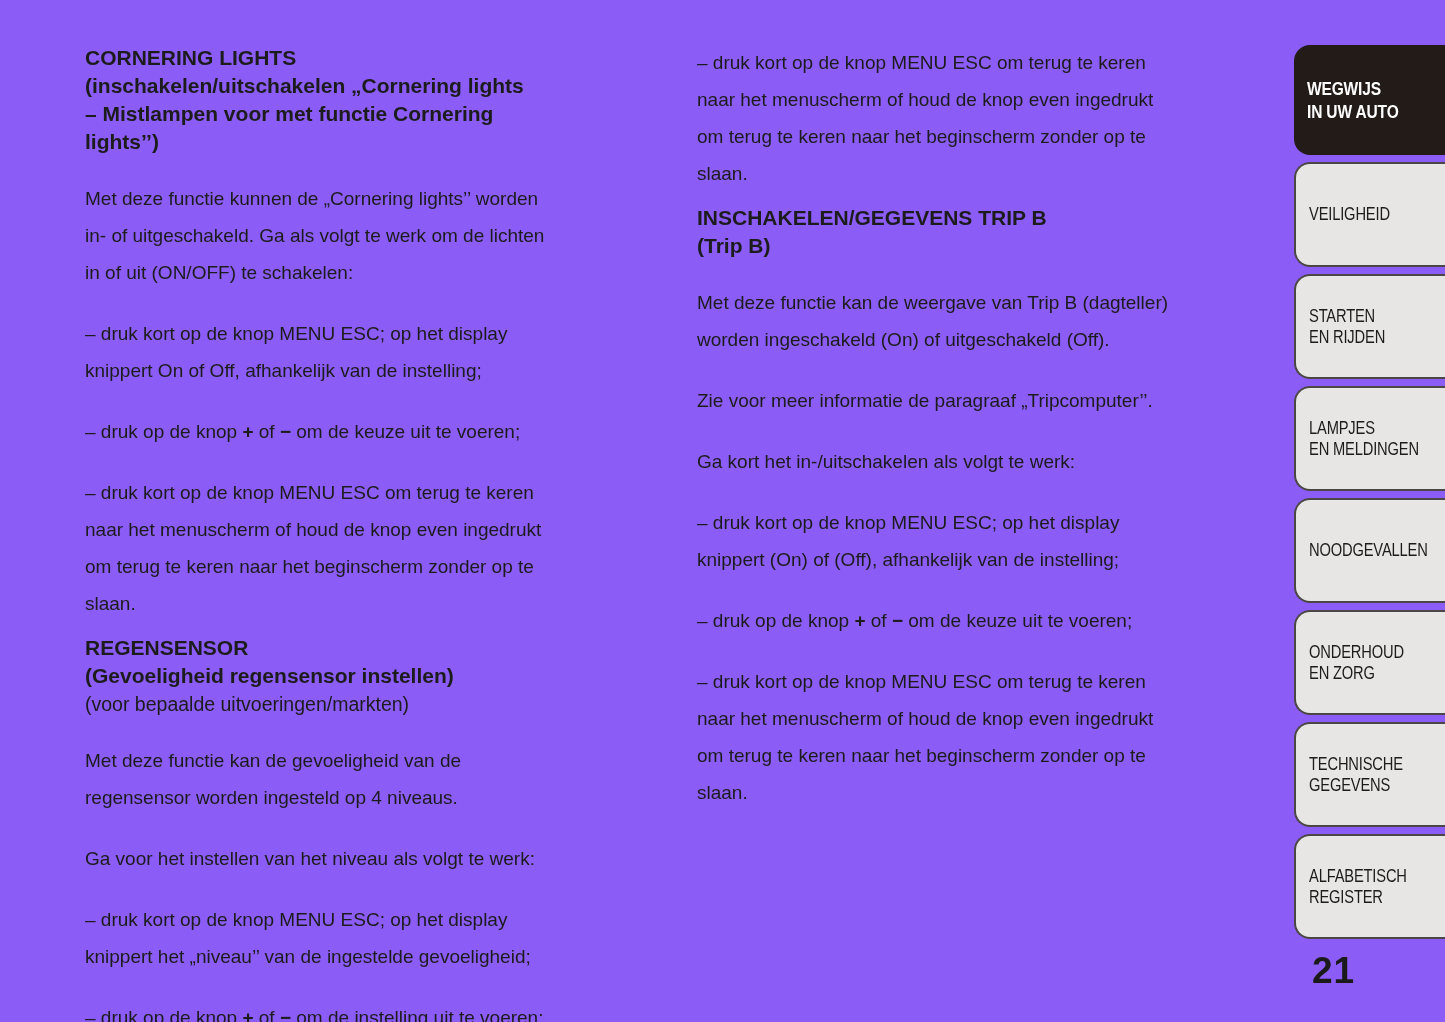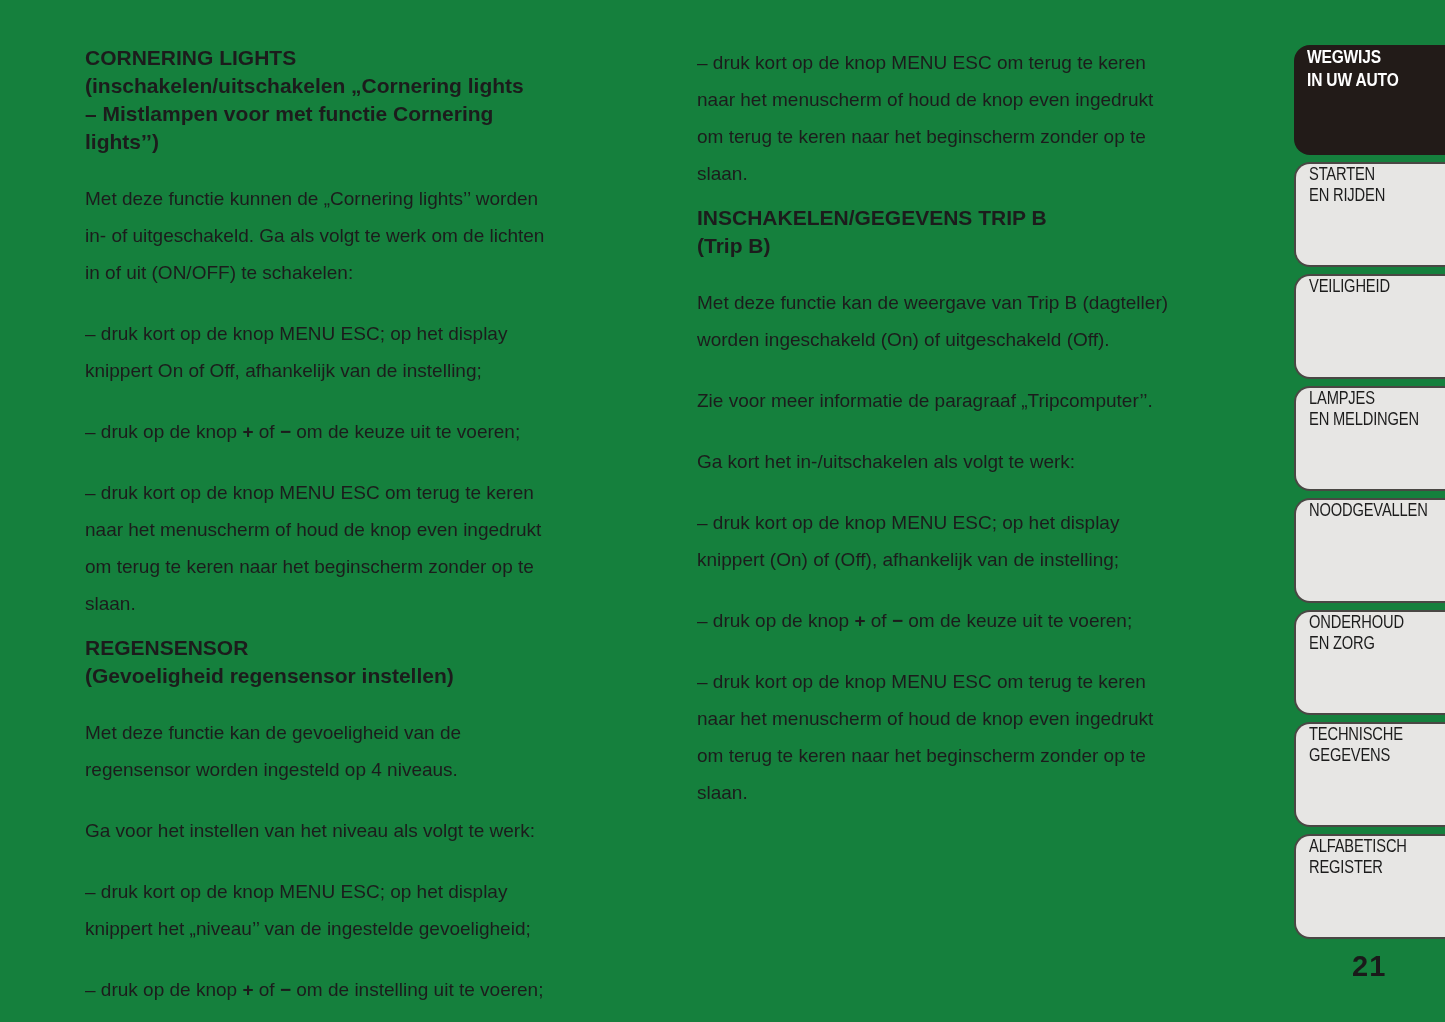--- a/index.html
+++ b/index.html
@@ -1,53 +1,53 @@
 <!DOCTYPE html>
 <html><head>
 <meta charset="utf-8">
 <style>
   * { margin: 0; padding: 0; box-sizing: border-box; }
   html, body { width: 1445px; height: 1022px; background: #ffffff; overflow: hidden; }
   body { font-family: "Liberation Sans", "DejaVu Sans", sans-serif; color: #1a1a1a; position: relative; }
 
-  .page { position: absolute; inset: 0; background: #15803d; }
+  .page { position: absolute; inset: 0; background: #8b5cf6; }
 
   .col { position: absolute; top: 44px; width: 592px; }
   .col-left  { left: 85px; }
   .col-right { left: 697px; }
 
   .block { white-space: pre-line; font-size: 19px; line-height: 37px; color: #1c1c1c; }
   .block.p { margin-top: 24px; }
   .block.h { margin-top: 12px; margin-bottom: 12px; font-size: 21px; line-height: 28px; }
   .col .block:first-child { margin-top: 0; }
   .block .b { font-weight: bold; }
   .block.h span { font-weight: bold; }
   .block.h span.plain { font-weight: normal; font-size: 19.5px; }
 
   .sidebar { position: absolute; top: 45px; right: 0; width: 151px; display: flex; flex-direction: column; }
   .tab {
     height: 105px; margin-top: 7px; width: 100%;
     background: #e7e6e4; border: 2px solid #4a4744; border-right: none;
     border-radius: 16px 0 0 16px;
-    display: flex; padding-left: 13px;
+    display: flex; align-items: center; padding-left: 13px;
   }
   .tab .tab-label {
     display: inline-block; transform: scaleX(0.84); transform-origin: left center;
     white-space: pre-line; font-size: 17.5px; line-height: 21px; color: #1c1c1c;
     letter-spacing: -0.2px;
   }
   .tab.active {
     height: 110px; margin-top: 0;
     background: #221b18; border: none; border-radius: 16px 0 0 16px;
   }
   .tab.active .tab-label { color: #ffffff; font-weight: bold; font-size: 18.5px; line-height: 23px; }
 
   .page-number {
     position: absolute; left: 1312px; top: 950px;
-    font-size: 29px; font-weight: bold; color: #1a1a1a; letter-spacing: 1px; margin-left: 40px;
+    font-size: 37px; font-weight: bold; color: #1a1a1a; letter-spacing: 1px;
   }
 </style>
 </head>
 <body>
 
 <div class="page">
   <div class="col col-left" id="col-left">
       <div class="block h"><span class="b">CORNERING LIGHTS
 (inschakelen/uitschakelen „Cornering lights
 – Mistlampen voor met functie Cornering
@@ -57,21 +57,21 @@
 in of uit (ON/OFF) te schakelen:</span></div>
       <div class="block p"><span>– druk kort op de knop MENU ESC; op het display
 knippert On of Off, afhankelijk van de instelling;</span></div>
       <div class="block p"><span>– druk op de knop </span><span class="b">+</span><span> of </span><span class="b">−</span><span> om de keuze uit te voeren;</span></div>
       <div class="block p"><span>– druk kort op de knop MENU ESC om terug te keren
 naar het menuscherm of houd de knop even ingedrukt
 om terug te keren naar het beginscherm zonder op te
 slaan.</span></div>
       <div class="block h"><span class="b">REGENSENSOR
 (Gevoeligheid regensensor instellen)
-</span></div>
+</span><span class="plain">(voor bepaalde uitvoeringen/markten)</span></div>
       <div class="block p"><span>Met deze functie kan de gevoeligheid van de
 regensensor worden ingesteld op 4 niveaus.</span></div>
       <div class="block p"><span>Ga voor het instellen van het niveau als volgt te werk:</span></div>
       <div class="block p"><span>– druk kort op de knop MENU ESC; op het display
 knippert het „niveau’’ van de ingestelde gevoeligheid;</span></div>
       <div class="block p"><span>– druk op de knop </span><span class="b">+</span><span> of </span><span class="b">−</span><span> om de instelling uit te voeren;</span></div>
     </div>
   <div class="col col-right" id="col-right">
       <div class="block p"><span>– druk kort op de knop MENU ESC om terug te keren
 naar het menuscherm of houd de knop even ingedrukt
@@ -90,25 +90,25 @@
 naar het menuscherm of houd de knop even ingedrukt
 om terug te keren naar het beginscherm zonder op te
 slaan.</span></div>
     </div>
   <nav class="sidebar" id="sidebar">
       <div class="tab active">
         <span class="tab-label">WEGWIJS
 IN UW AUTO</span>
       </div>
       <div class="tab">
+        <span class="tab-label">VEILIGHEID</span>
+      </div>
+      <div class="tab">
         <span class="tab-label">STARTEN
 EN RIJDEN</span>
-      </div>
-      <div class="tab">
-        <span class="tab-label">VEILIGHEID</span>
       </div>
       <div class="tab">
         <span class="tab-label">LAMPJES
 EN MELDINGEN</span>
       </div>
       <div class="tab">
         <span class="tab-label">NOODGEVALLEN</span>
       </div>
       <div class="tab">
         <span class="tab-label">ONDERHOUD

